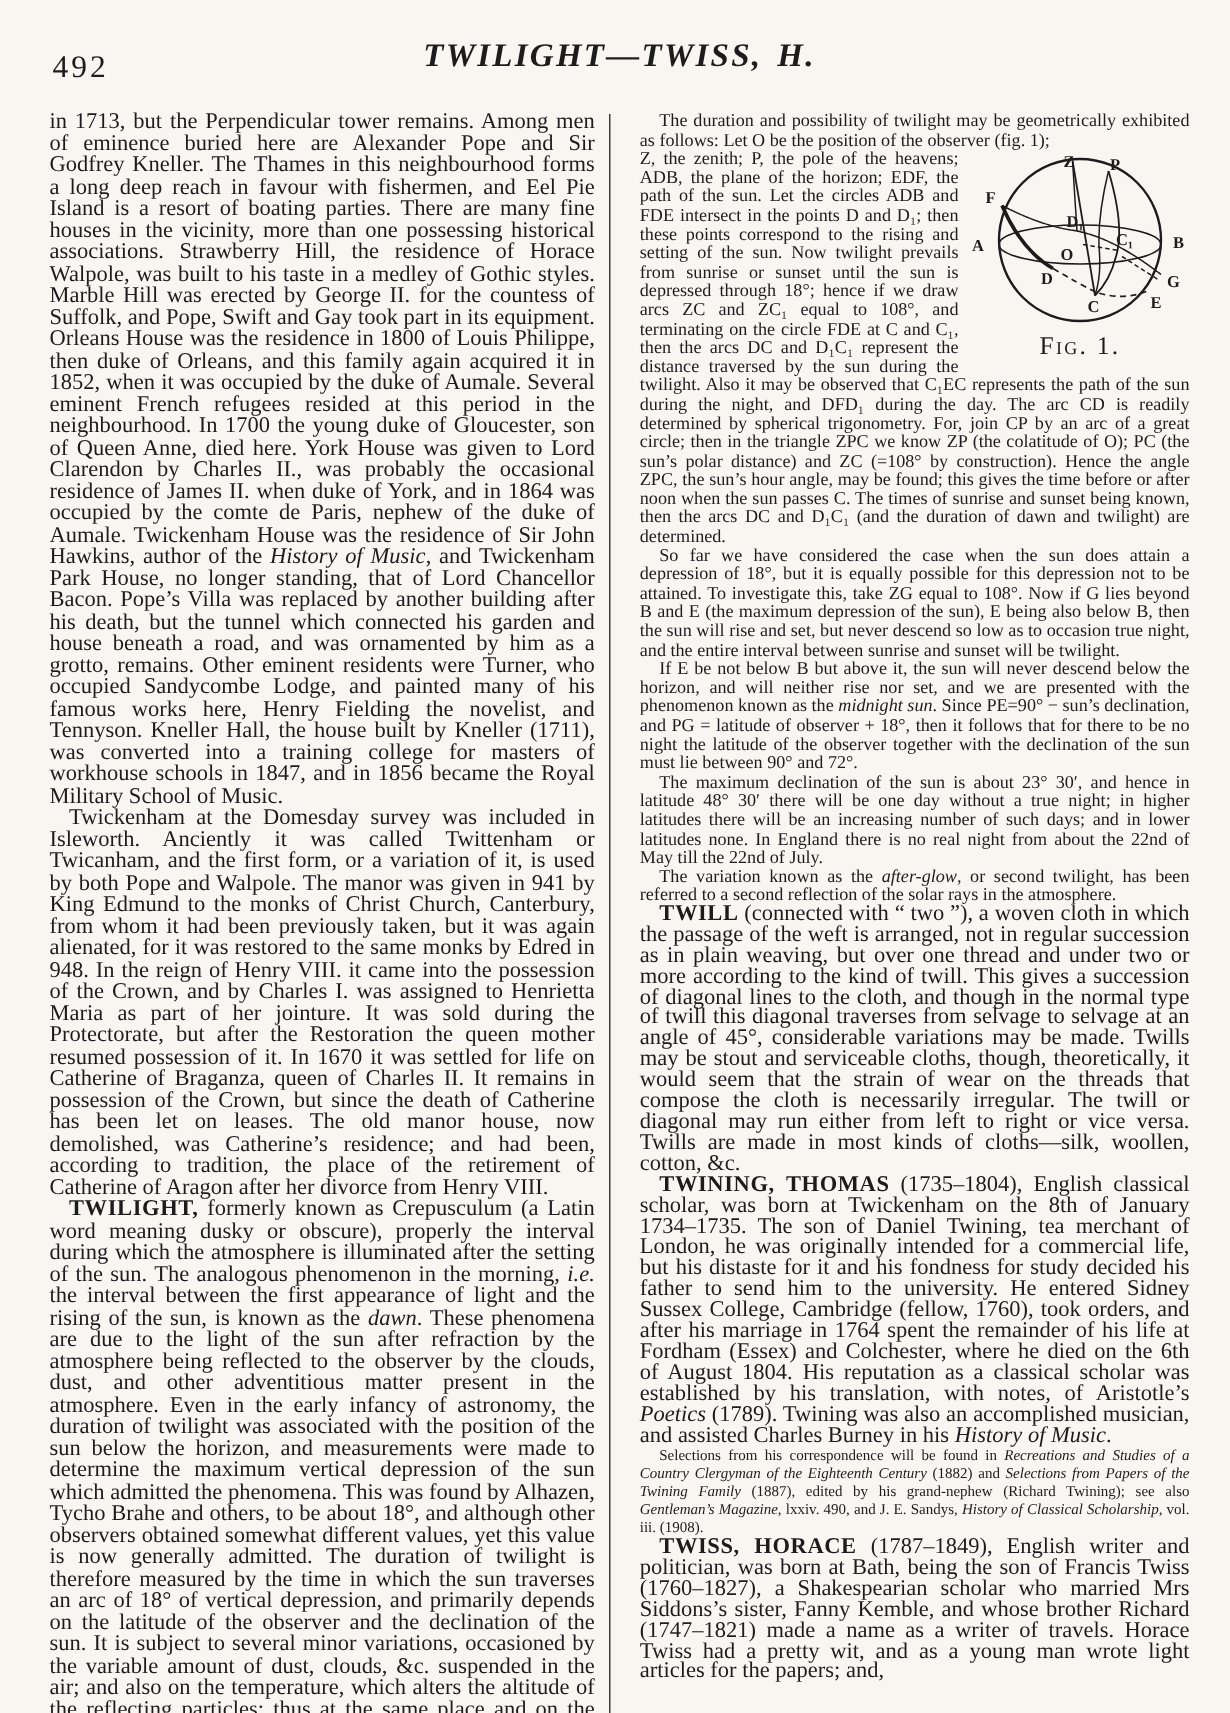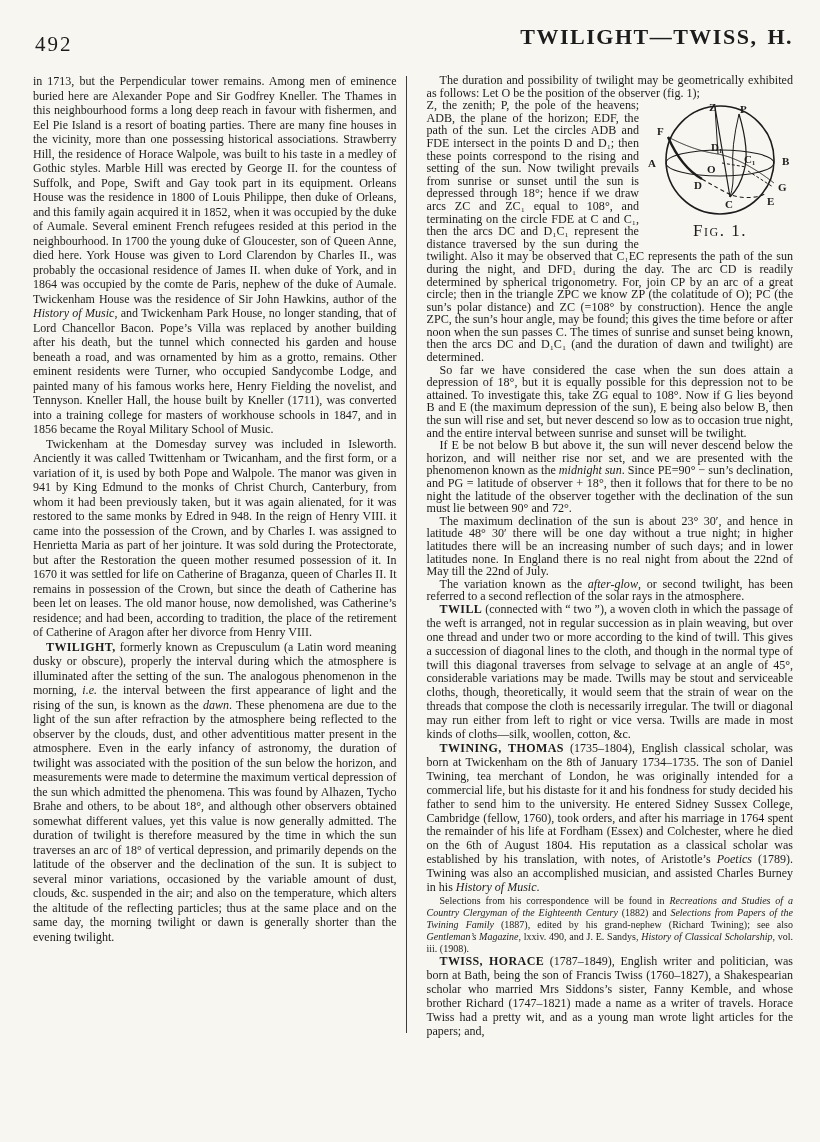--- a/index.html
+++ b/index.html
@@ -10,31 +10,31 @@
     color:#1c1c1c;
     overflow:hidden;
   }
   .page{padding:24px 27px 0 33px;}
   header{position:relative;height:40px;}
   .pagenum{
     position:absolute;left:2px;top:8px;
     font-size:21px;letter-spacing:2px;
   }
   .title{
-    margin:0;text-align:right;
+    margin:0;text-align:center;
     font-size:22px;font-weight:bold;
-    letter-spacing:1.5px;word-spacing:3px;
+    letter-spacing:1.5px;word-spacing:3px;font-style:italic;
   }
   .columns{display:flex;align-items:stretch;margin-top:10px;}
   .col{width:369px;}
   .col.right{width:372px;margin-left:12px;}
   .divider{width:1px;background:#3c3c3c;margin:2px 8px 6px 9px;}
   p.para{margin:0;text-align:justify;}
-  .normal{font-size:12px;line-height:14.5px;}
-  .entry{font-size:12px;line-height:13.9px;}
+  .normal{font-size:15px;line-height:14.5px;}
+  .entry{font-size:15px;line-height:13.9px;}
   .geometry{font-size:12.1px;line-height:12.6px;}
   .small{font-size:10px;line-height:12.1px;}
   .indent{text-indent:13px;}
   b.headword{font-weight:bold;letter-spacing:.4px;}
   i{font-style:italic;}
   figure.fig{
     float:right;width:146px;margin:2px 0 3px 8px;
     text-align:center;
   }
   .fig svg{display:block;margin:0 auto;}

